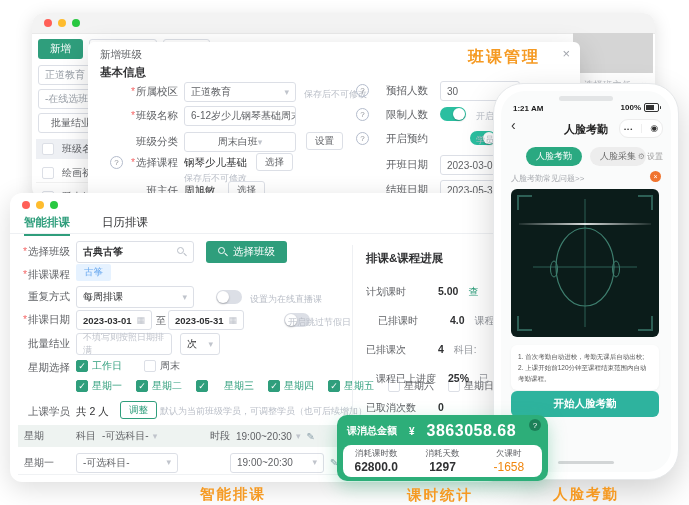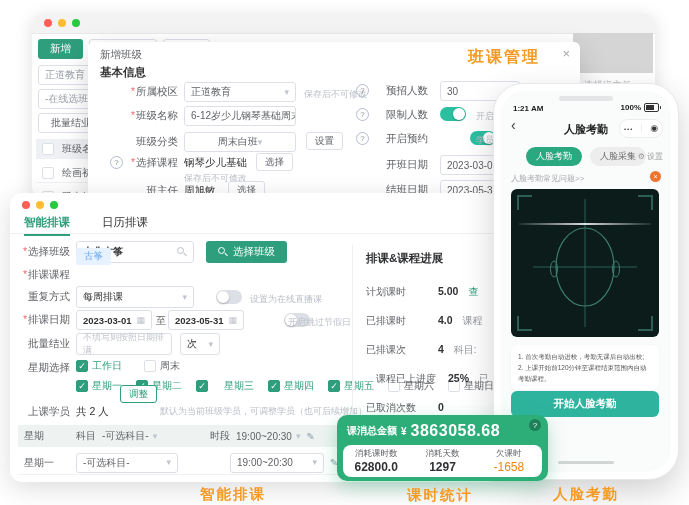--- a/index.html
+++ b/index.html
@@ -165,21 +165,21 @@
     <div class="sel" style="position:absolute;left:66px;top:48px;width:118px;height:22px;color:#303133;font-weight:bold;">
       <span>古典古筝</span>
         <span class="mag" style="color:#b9bec7;"></span>
     </div>
     <span class="btn btn-green" style="position:absolute;left:196px;top:48px;height:22px;gap:5px;">
       <span class="mag" style="color:#fff;"></span>
       <span>选择班级</span>
     </span>
 
     <div class="abs lbl" style="left:4px;top:75px;width:56px;"><span class="req">*</span><span>排课课程</span></div>
-    <span class="tag abs" style="left:66px;top:55px;text-align:right;">古筝</span>
+    <span class="tag abs" style="left:66px;top:71px;text-align:right;">古筝</span>
 
     <div class="abs lbl" style="left:4px;top:97px;width:56px;">重复方式</div>
     <div class="sel" style="position:absolute;left:66px;top:93px;width:118px;height:22px;color:#303133;">
       <span>每周排课</span>
         <span class="caret">▾</span>
     </div>
     <span class="toggle abs" style="left:206px;top:97px;"></span>
     <span class="abs note" style="left:240px;top:100px;">设置为在线直播课</span>
 
     <div class="abs lbl" style="left:4px;top:120px;width:56px;"><span class="req">*</span><span>排课日期</span></div>
@@ -253,21 +253,21 @@
           <span style="font-size:10px;color:#606266;">星期六</span>
         </span>
       <span class="flex" style="gap:4px;">
           <span class="cb"></span>
           <span style="font-size:10px;color:#606266;">星期日</span>
         </span>
     </div>
 
     <div class="abs lbl" style="left:4px;top:212px;width:56px;">上课学员</div>
     <span class="abs" style="left:66px;top:212px;font-size:10.5px;color:#303133;">共 2 人</span>
-    <span class="btn btn-outline" style="position:absolute;left:110px;top:192px;height:18px;font-size:9.5px;padding:0 8px;border-color:#2f9e7c;color:#2f9e7c;">调整</span>
+    <span class="btn btn-outline" style="position:absolute;left:110px;top:208px;height:18px;font-size:9.5px;padding:0 8px;border-color:#2f9e7c;color:#2f9e7c;">调整</span>
     <span class="abs note" style="left:150px;top:212px;">默认为当前班级学员，可调整学员（也可后续增加）</span>
 
     
     <div class="abs flex" style="left:8px;top:232px;width:340px;height:22px;background:#eef3f1;padding:0 6px;box-sizing:border-box;font-size:10px;color:#606266;">
       <span style="width:52px;">星期</span>
       <span>科目</span>
       <span class="flex" style="gap:4px;margin-left:6px;width:90px;">
         <span>-可选科目-</span>
           <span class="caret">▾</span>
       </span>
@@ -289,21 +289,21 @@
           <span class="caret">▾</span>
       </div>
       <span style="margin-left:6px;color:#8fa3ad;font-size:10px;">✎</span>
     </div>
 
     
     <div class="abs" style="left:342px;top:52px;bottom:64px;border-left:1px solid #eef0f3;"></div>
     <div class="abs" style="left:356px;top:58px;width:140px;">
       <div style="font-size:11.5px;font-weight:bold;color:#303133;">排课&amp;课程进展</div>
       <div class="abs" style="left:0;top:30px;"><span style="font-size:10px;color:#606266;display:inline-block;width:72px;">计划课时</span><b style="font-size:10.5px;color:#303133;">5.00</b><span style="font-size:10px;color:#2f9e7c;margin-left:10px;">查</span></div>
-      <div class="abs" style="left:0;top:59px;"><span style="font-size:10px;color:#606266;display:inline-block;width:72px;">已排课时</span><b style="font-size:10.5px;color:#303133;">4.0</b><span style="font-size:10px;color:#909399;margin-left:10px;">课程</span></div>
+      <div class="abs" style="left:12px;top:59px;"><span style="font-size:10px;color:#606266;display:inline-block;width:72px;">已排课时</span><b style="font-size:10.5px;color:#303133;">4.0</b><span style="font-size:10px;color:#909399;margin-left:10px;">课程</span></div>
       <div class="abs" style="left:0;top:88px;"><span style="font-size:10px;color:#606266;display:inline-block;width:72px;">已排课次</span><b style="font-size:10.5px;color:#303133;">4</b><span style="font-size:10px;color:#909399;margin-left:10px;">科目:</span></div>
       <div class="abs" style="left:10px;top:117px;"><span style="font-size:10px;color:#606266;display:inline-block;width:72px;">课程已上进度</span><b style="font-size:10.5px;color:#303133;">25%</b><span style="font-size:10px;color:#909399;margin-left:10px;">已</span></div>
       <div class="abs" style="left:0;top:146px;"><span style="font-size:10px;color:#606266;display:inline-block;width:72px;">已取消次数</span><b style="font-size:10.5px;color:#303133;">0</b></div>
     </div>
   </div>
 
   <div class="abs" style="left:493px;top:83px;width:184px;height:395px;background:#fff;border:1px solid #e6e8ea;border-radius:30px;box-shadow:0 12px 32px rgba(0,0,0,.18);z-index:20;">
     <div class="abs" style="left:7px;top:7px;right:7px;bottom:7px;border-radius:24px;background:#fafbfb;overflow:hidden;">
       <div class="abs" style="left:50%;top:5px;transform:translateX(-50%);width:54px;height:5px;border-radius:3px;background:#e3e5e6;"></div>
       <span class="abs" style="left:12px;top:13px;font-size:8px;font-weight:bold;color:#1a1a1a;">1:21 AM</span>
@@ -352,21 +352,21 @@
         <div style="font-size:6.5px;color:#555;line-height:1.7;">2. 上课开始前120分钟至课程结束范围内自动考勤课程。</div>
       </div>
 
       <div class="abs" style="left:10px;top:300px;width:148px;height:26px;background:#2eb39e;border-radius:6px;color:#fff;font-size:10.5px;font-weight:bold;display:flex;align-items:center;justify-content:center;box-sizing:border-box;">开始人脸考勤</div>
 
       <div class="abs" style="left:50%;bottom:8px;transform:translateX(-50%);width:56px;height:3px;border-radius:2px;background:#d2d5d6;"></div>
     </div>
   </div>
 
   <div class="abs" style="left:337px;top:415px;width:211px;height:66px;background:#2dae79;border-radius:10px;box-shadow:0 6px 18px rgba(45,174,121,.35);z-index:30;">
-    <div class="abs flex" style="left:10px;top:7px;gap:4px;">
+    <div class="abs flex" style="left:10px;top:7px;gap:12px;">
       <span style="color:#fff;font-size:10px;font-weight:bold;">课消总金额</span>
       <span style="color:#fff;font-size:10px;font-weight:bold;">¥</span>
       <span style="color:#fff;font-size:16px;font-weight:bold;letter-spacing:.5px;">3863058.68</span>
     </div>
     <span class="abs" style="right:7px;top:4px;width:12px;height:12px;border-radius:50%;background:#1c8058;color:#fff;font-size:8px;display:inline-flex;align-items:center;justify-content:center;">?</span>
     <div class="abs" style="left:6px;right:6px;top:30px;height:32px;background:#fff;border-radius:8px;display:flex;align-items:center;">
       <div style="flex:1;text-align:center;">
         <div style="font-size:8.5px;color:#606266;">消耗课时数</div>
         <div style="font-size:12px;font-weight:bold;color:#303133;">62800.0</div>
       </div>

